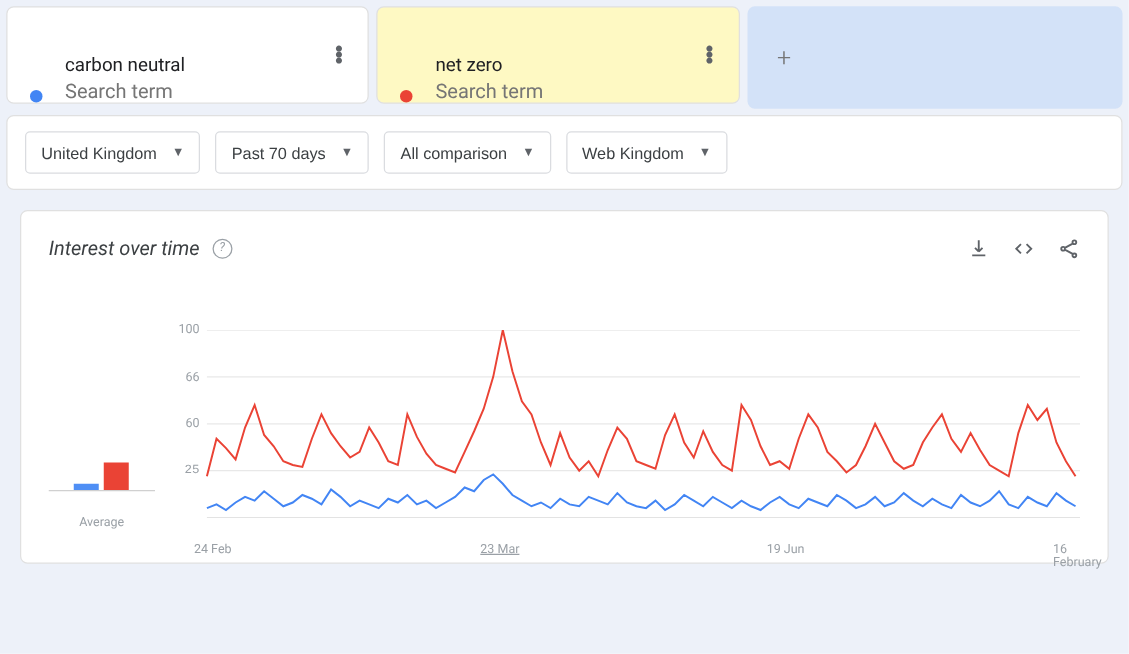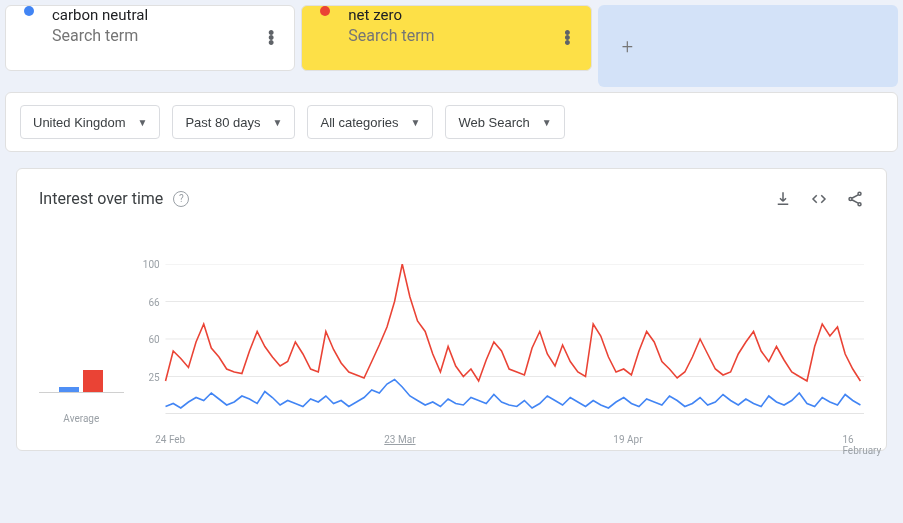--- a/index.html
+++ b/index.html
@@ -15,27 +15,27 @@
     display: flex;
     gap: 6px;
   }
   .card {
     border-radius: 6px;
     flex: 1 1 0;
   }
   .term-card {
     background: #fff;
     border: 1px solid #e0e0e0;
-    height: 66px;
-    display: flex;
-    align-items: flex-start;
+    height: 78px;
+    display: flex;
+    align-items: flex-end;
     padding: 0 18px;
     position: relative;
   }
-  .term-card.inactive { background: #fde047; }
+  .term-card.inactive { background: #fef9c3; }
   .dot {
     width: 10px; height: 10px; border-radius: 50%;
     margin-right: 18px;
     flex: 0 0 auto;
   }
   .dot.blue { background: #4285f4; }
   .dot.red  { background: #ea4335; }
   .term-text .term { font-size: 15px; color: #202124; }
   .term-text .sub  { font-size: 16px; color: #757575; margin-top: 2px; }
   .menu-btn {
@@ -93,20 +93,21 @@
   }
   .chart-head {
     display: flex;
     align-items: center;
     justify-content: space-between;
   }
   .chart-title-wrap {
     display: flex; align-items: center; gap: 10px;
     color: #3c4043;
     font-size: 16px;
+    font-style: italic;
   }
   .help-icon {
     width: 16px; height: 16px; border: 1.4px solid #9aa0a6;
     border-radius: 50%;
     display: inline-flex; align-items: center; justify-content: center;
     font-size: 10px; color: #9aa0a6;
   }
   .chart-actions { display: flex; gap: 18px; color: #5f6368; }
   .icon-btn { background:none; border:none; cursor:pointer; color:#5f6368; padding:0; }
   .chart-actions svg { display:block; }
@@ -184,29 +185,29 @@
     <span class="plus">+</span>
   </div>
 </div>
 
 <div class="filter-bar-wrap">
   <button class="pill">
     <span>United Kingdom</span>
     <span class="chev">▼</span>
   </button>
   <button class="pill">
-    <span>Past 80 days</span>
-    <span class="chev">▼</span>
-  </button>
-  <button class="pill">
-    <span>All categories</span>
-    <span class="chev">▼</span>
-  </button>
-  <button class="pill">
-    <span>Web Search</span>
+    <span>Past 70 days</span>
+    <span class="chev">▼</span>
+  </button>
+  <button class="pill">
+    <span>All comparison</span>
+    <span class="chev">▼</span>
+  </button>
+  <button class="pill">
+    <span>Web Kingdom</span>
     <span class="chev">▼</span>
   </button>
 </div>
 
 <div class="chart-card">
   <div class="chart-head">
     <div class="chart-title-wrap">
       <span>Interest over time</span>
       <span class="help-icon">?</span>
     </div>
@@ -233,35 +234,35 @@
     <div class="avg-block">
       <div class="avg-bars">
         <div class="avg-bar blue" style="height: 4.64px;"></div>
         <div class="avg-bar red" style="height: 22.04px;"></div>
       </div>
       <div class="avg-label">Average</div>
     </div>
 
     <div class="chart-area" style="height:160px">
       <div class="y-labels" id="y-labels" style="height: 150px;">
-          <div class="y-label" style="top: 112.5px;">25</div>
+          <div class="y-label" style="top: 112.5px; font-family: Liberation Mono, monospace;">25</div>
           <div class="y-label" style="top: 75px;">60</div>
           <div class="y-label" style="top: 37.5px;">66</div>
           <div class="y-label" style="top: 0px;">100</div>
         </div>
       <svg class="chart-svg" id="chart-svg" preserveAspectRatio="none" viewBox="0 0 740 150" style="height: 150px;">
           <line class="grid-line" x1="30" x2="740" y1="112.5" y2="112.5"></line>
           <line class="grid-line" x1="30" x2="740" y1="75" y2="75"></line>
           <line class="grid-line" x1="30" x2="740" y1="37.5" y2="37.5"></line>
           <line class="grid-line" x1="30" x2="740" y1="0" y2="0"></line>
           <line class="base-line" x1="30" x2="740" y1="150" y2="150"></line>
           <path class="series-blue" d="M30.0 142.5 L37.8 139.5 L45.5 144.0 L53.3 138.0 L61.0 133.5 L68.8 136.5 L76.5 129.0 L84.3 135.0 L92.1 141.0 L99.8 138.0 L107.6 132.0 L115.3 135.0 L123.1 139.5 L130.9 127.5 L138.6 133.5 L146.4 141.0 L154.1 136.5 L161.9 139.5 L169.6 142.5 L177.4 135.0 L185.2 138.0 L192.9 132.0 L200.7 139.5 L208.4 136.5 L216.2 142.5 L224.0 138.0 L231.7 133.5 L239.5 126.0 L247.2 129.0 L255.0 120.0 L262.7 115.5 L270.5 123.0 L278.3 132.0 L286.0 136.5 L293.8 141.0 L301.5 138.0 L309.3 142.5 L317.1 135.0 L324.8 139.5 L332.6 141.0 L340.3 133.5 L348.1 136.5 L355.8 139.5 L363.6 130.5 L371.4 138.0 L379.1 141.0 L386.9 142.5 L394.6 136.5 L402.4 144.0 L410.2 139.5 L417.9 132.0 L425.7 136.5 L433.4 141.0 L441.2 133.5 L448.9 138.0 L456.7 142.5 L464.5 136.5 L472.2 141.0 L480.0 144.0 L487.7 138.0 L495.5 133.5 L503.3 139.5 L511.0 142.5 L518.8 135.0 L526.5 138.0 L534.3 141.0 L542.0 132.0 L549.8 136.5 L557.6 142.5 L565.3 139.5 L573.1 133.5 L580.8 141.0 L588.6 138.0 L596.4 130.5 L604.1 136.5 L611.9 141.0 L619.6 135.0 L627.4 139.5 L635.1 142.5 L642.9 132.0 L650.7 138.0 L658.4 141.0 L666.2 136.5 L673.9 129.0 L681.7 139.5 L689.5 142.5 L697.2 133.5 L705.0 138.0 L712.7 141.0 L720.5 130.5 L728.2 136.5 L736.0 141.0 "></path>
           <path class="series-red" d="M30.0 117.0 L37.8 87.0 L45.5 94.5 L53.3 103.5 L61.0 78.0 L68.8 60.0 L76.5 84.0 L84.3 93.0 L92.1 105.0 L99.8 108.0 L107.6 109.5 L115.3 87.0 L123.1 67.5 L130.9 82.5 L138.6 93.0 L146.4 102.0 L154.1 97.5 L161.9 78.0 L169.6 90.0 L177.4 105.0 L185.2 108.0 L192.9 67.5 L200.7 85.5 L208.4 99.0 L216.2 108.0 L224.0 111.0 L231.7 114.0 L239.5 97.5 L247.2 81.0 L255.0 63.0 L262.7 37.5 L270.5 0.0 L278.3 33.0 L286.0 57.0 L293.8 67.5 L301.5 90.0 L309.3 108.0 L317.1 82.5 L324.8 102.0 L332.6 112.5 L340.3 105.0 L348.1 117.0 L355.8 96.0 L363.6 78.0 L371.4 87.0 L379.1 105.0 L386.9 108.0 L394.6 111.0 L402.4 84.0 L410.2 67.5 L417.9 90.0 L425.7 102.0 L433.4 81.0 L441.2 97.5 L448.9 108.0 L456.7 112.5 L464.5 60.0 L472.2 72.0 L480.0 93.0 L487.7 108.0 L495.5 105.0 L503.3 111.0 L511.0 87.0 L518.8 67.5 L526.5 78.0 L534.3 97.5 L542.0 105.0 L549.8 114.0 L557.6 108.0 L565.3 93.0 L573.1 75.0 L580.8 90.0 L588.6 105.0 L596.4 111.0 L604.1 108.0 L611.9 90.0 L619.6 78.0 L627.4 67.5 L635.1 87.0 L642.9 97.5 L650.7 82.5 L658.4 96.0 L666.2 108.0 L673.9 112.5 L681.7 117.0 L689.5 82.5 L697.2 60.0 L705.0 72.0 L712.7 63.0 L720.5 90.0 L728.2 105.0 L736.0 117.0 "></path>
         </svg>
       <div id="x-labels" style="position: relative; height: 0px;">
           <div class="x-label" style="left: 4.05405%;">24 Feb</div>
           <div class="x-label" style="left: 35.5064%; text-decoration: underline;">23 Mar</div>
-          <div class="x-label" style="left: 66.9587%;">19 Apr</div>
+          <div class="x-label" style="left: 66.9587%;">19 Jun</div>
           <div class="x-label" style="left: 98.411%;">16 February</div>
         </div>
     </div>
   </div>
 </div>
 
 </body></html>

